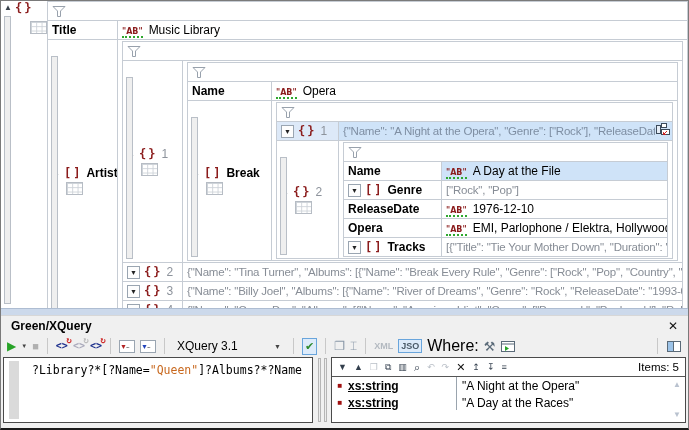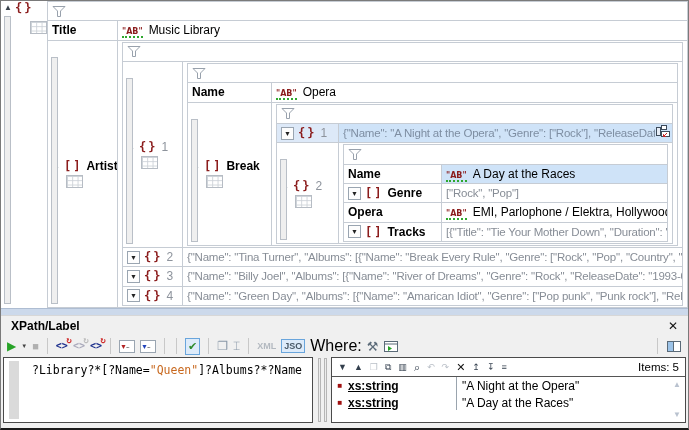--- a/index.html
+++ b/index.html
@@ -266,32 +266,38 @@
                                             <tr>
                                               <td class="funnel-cell" colspan="2">
                                   <svg class="funnel" width="14" height="11" viewBox="0 0 14 11">
                                                   <path d="M1 .5 H13 L8.5 5 V10.5 H5.5 V5 Z" fill="#fff" stroke="#98a1ac"></path>
                                                 </svg>
                                 </td>
                                             </tr>
                                 <tr>
                                   <td><span class="key">Name</span></td>
                                   <td class="hval">
-                                    <span class="ab">"AB"</span><span class="val">A Day at the Races</span>
+                                    <span class="ab">"AB"</span><span class="val">A Day at the File</span>
                                   </td>
                                 </tr>
                                 <tr>
                                   <td>
                                     <div class="nrow">
                                       <span class="ddbox">▼</span>
                                       <span class="br">[]</span>
                                       <span class="key">Genre</span>
                                     </div>
                                   </td>
                                   <td class="preview"><span>["Rock", "Pop"]</span></td>
+                                </tr>
+                                <tr>
+                                  <td><span class="key">ReleaseDate</span></td>
+                                  <td>
+                                    <span class="ab">"AB"</span><span class="val">1976-12-10</span>
+                                  </td>
                                 </tr>
                                 <tr>
                                   <td><span class="key">Opera</span></td>
                                   <td>
                                     <span class="ab">"AB"</span><span class="val">EMI, Parlophone / Elektra, Hollywood</span>
                                   </td>
                                 </tr>
                                 <tr>
                                   <td>
                                     <div class="nrow">
@@ -352,21 +358,21 @@
           </td>
         </tr>
       </tbody>
         </table>
     </div>
   </div>
 
   <div class="hscroll"></div>
 
   <div class="xp-title">
-    <span class="t">XPath/Label</span>
+    <span class="t">Green/XQuery</span>
     <span class="close">✕</span>
   </div>
 
   <div class="xp-toolbar">
     <span class="tb play">▶</span>
     <span class="tb mini-dd">▼</span>
     <span class="tb stop">■</span>
     <span class="sep"></span>
     <span class="tb xqico">
         <span>&lt;&gt;</span>
@@ -383,20 +389,24 @@
     <span class="sep"></span>
     <span class="tb bpico">
         <span class="bt" style="color:#b22222">▼</span>
         <span class="bd">--</span>
       </span>
     <span class="tb bpico">
         <span class="bt" style="color:#2244bb">▼</span>
         <span class="bd">--</span>
       </span>
     <span class="sep"></span>
+    <span class="combo" style="width:112px">
+      <span class="cv">XQuery 3.1</span>
+      <span class="ca">▼</span>
+    </span>
     <span class="sep"></span>
     <span class="togglebox">
         <span class="chk">✔</span>
       </span>
     <span class="sep"></span>
     <span class="gray-ico">❐</span>
     <span class="gray-ico">⌶</span>
     <span class="sep"></span>
     <span class="xmldis">XML</span>
     <span class="togglebox">

